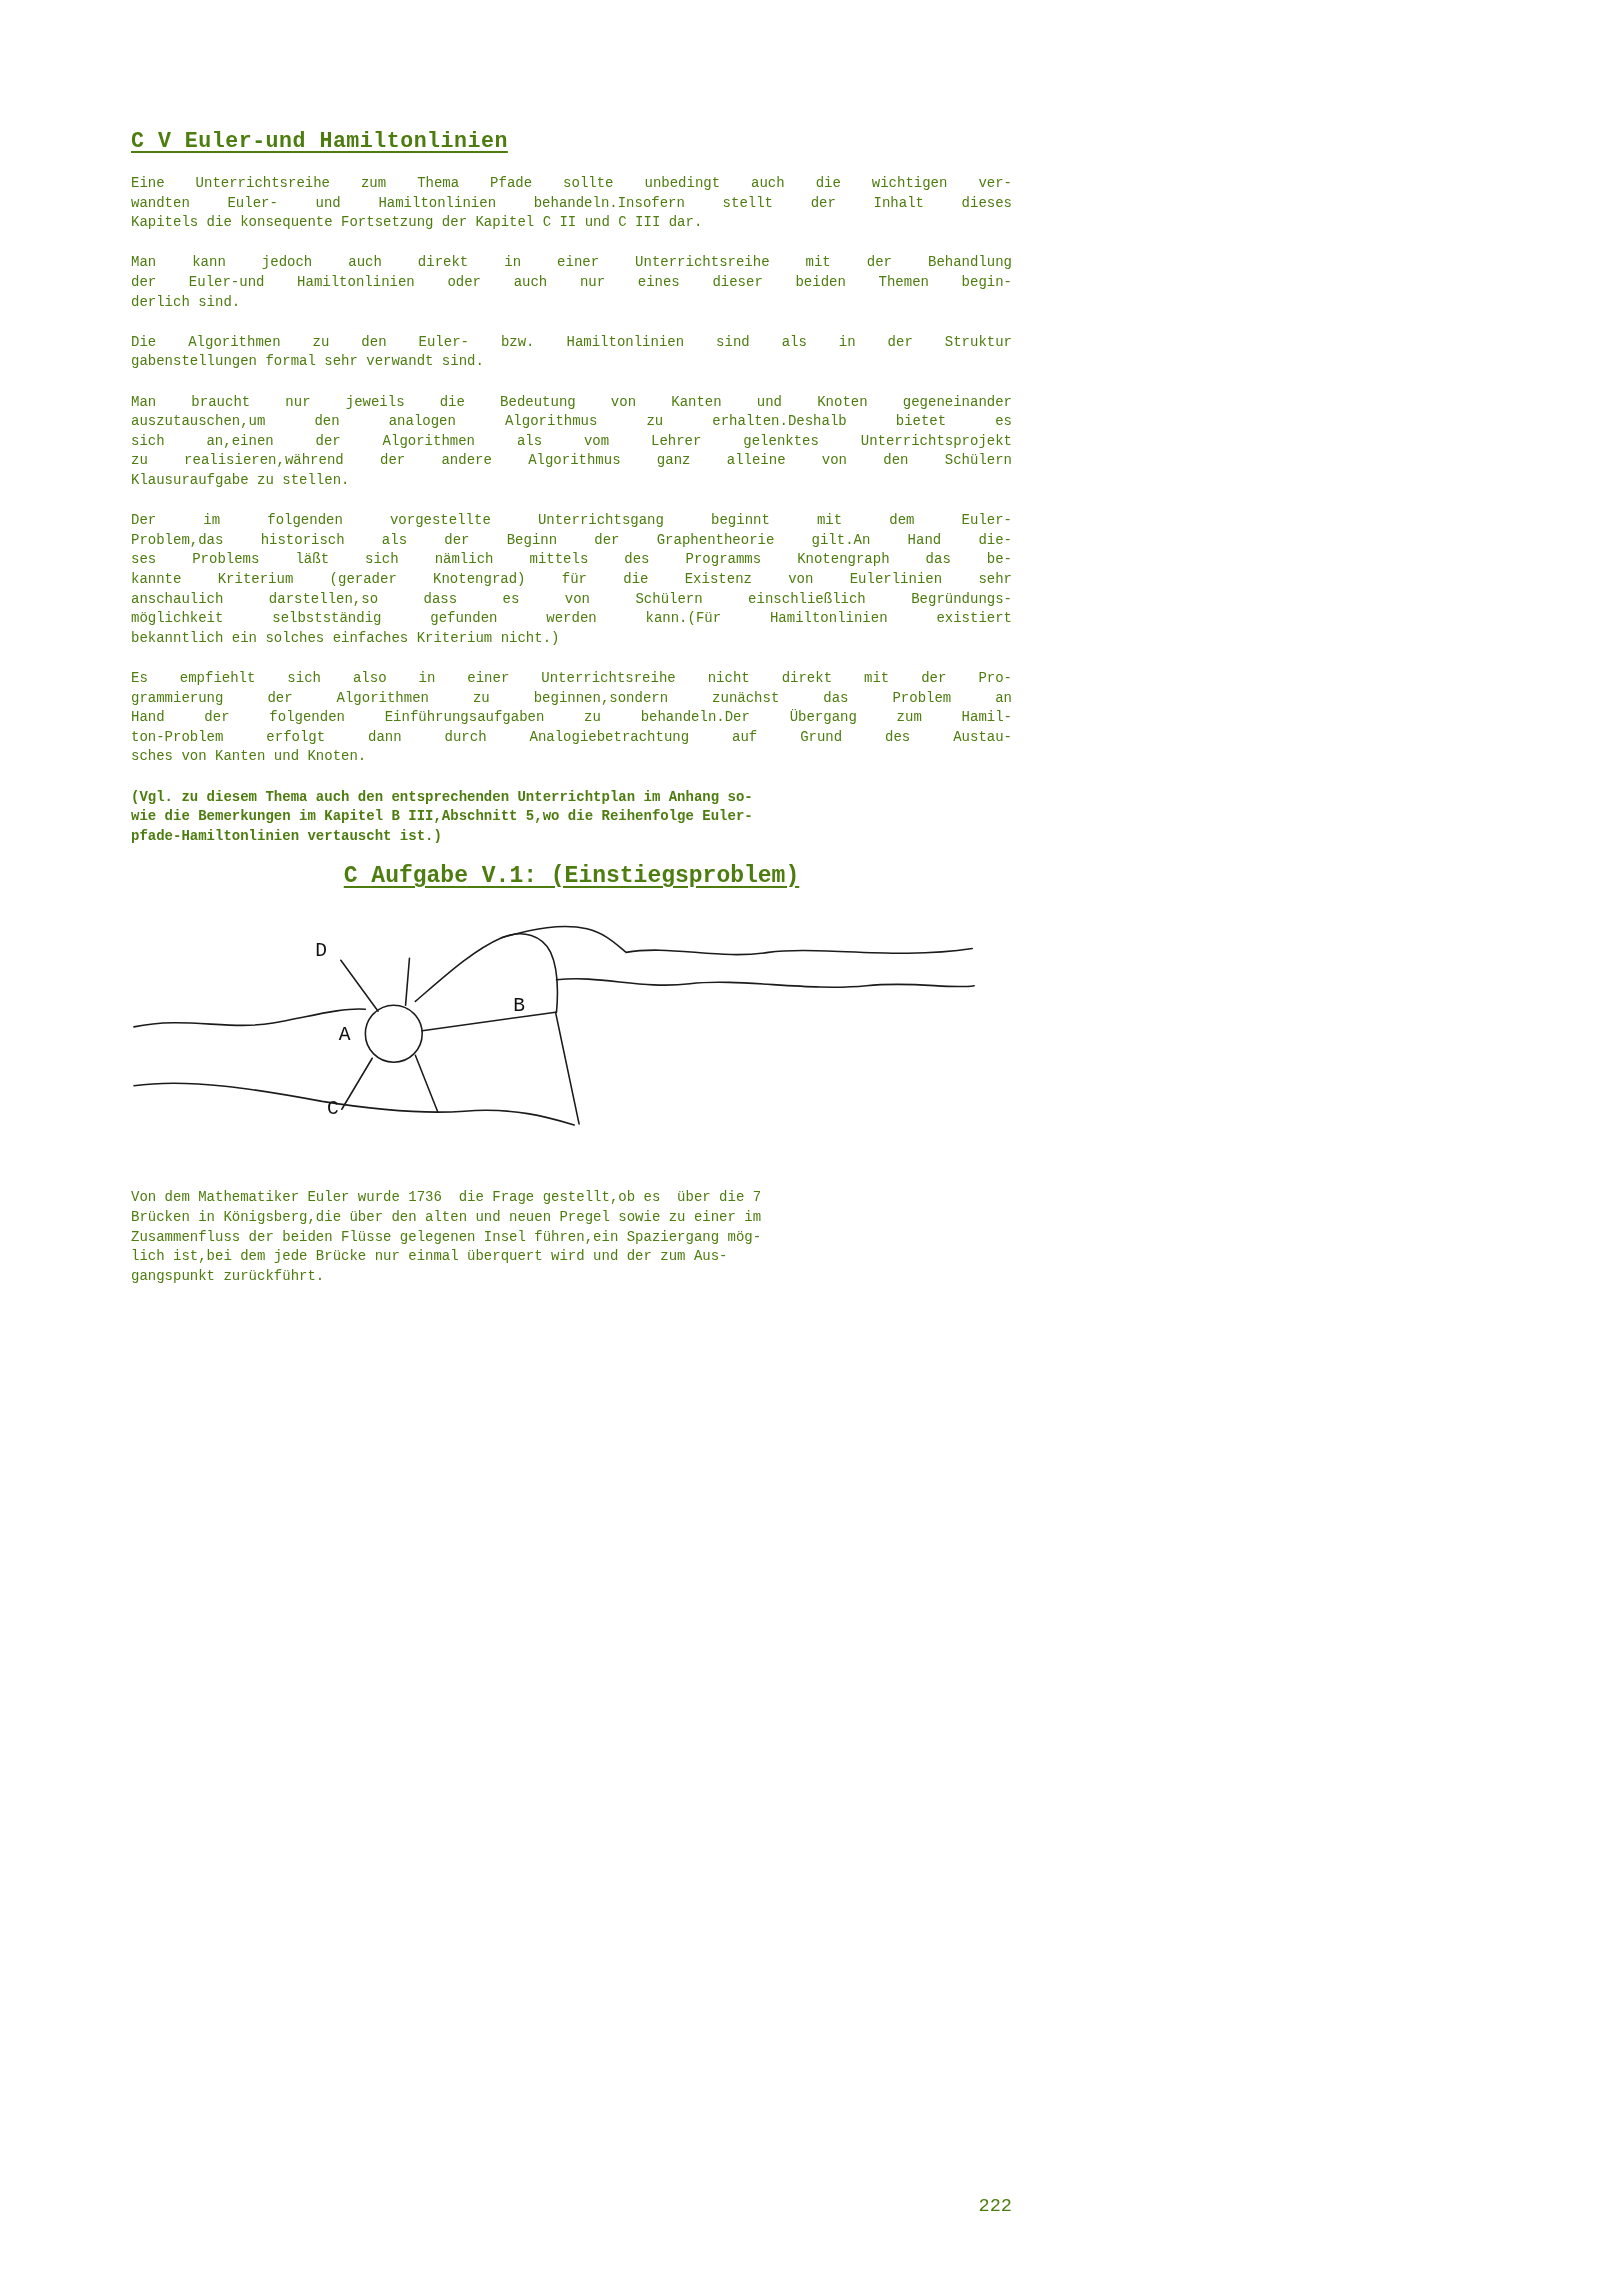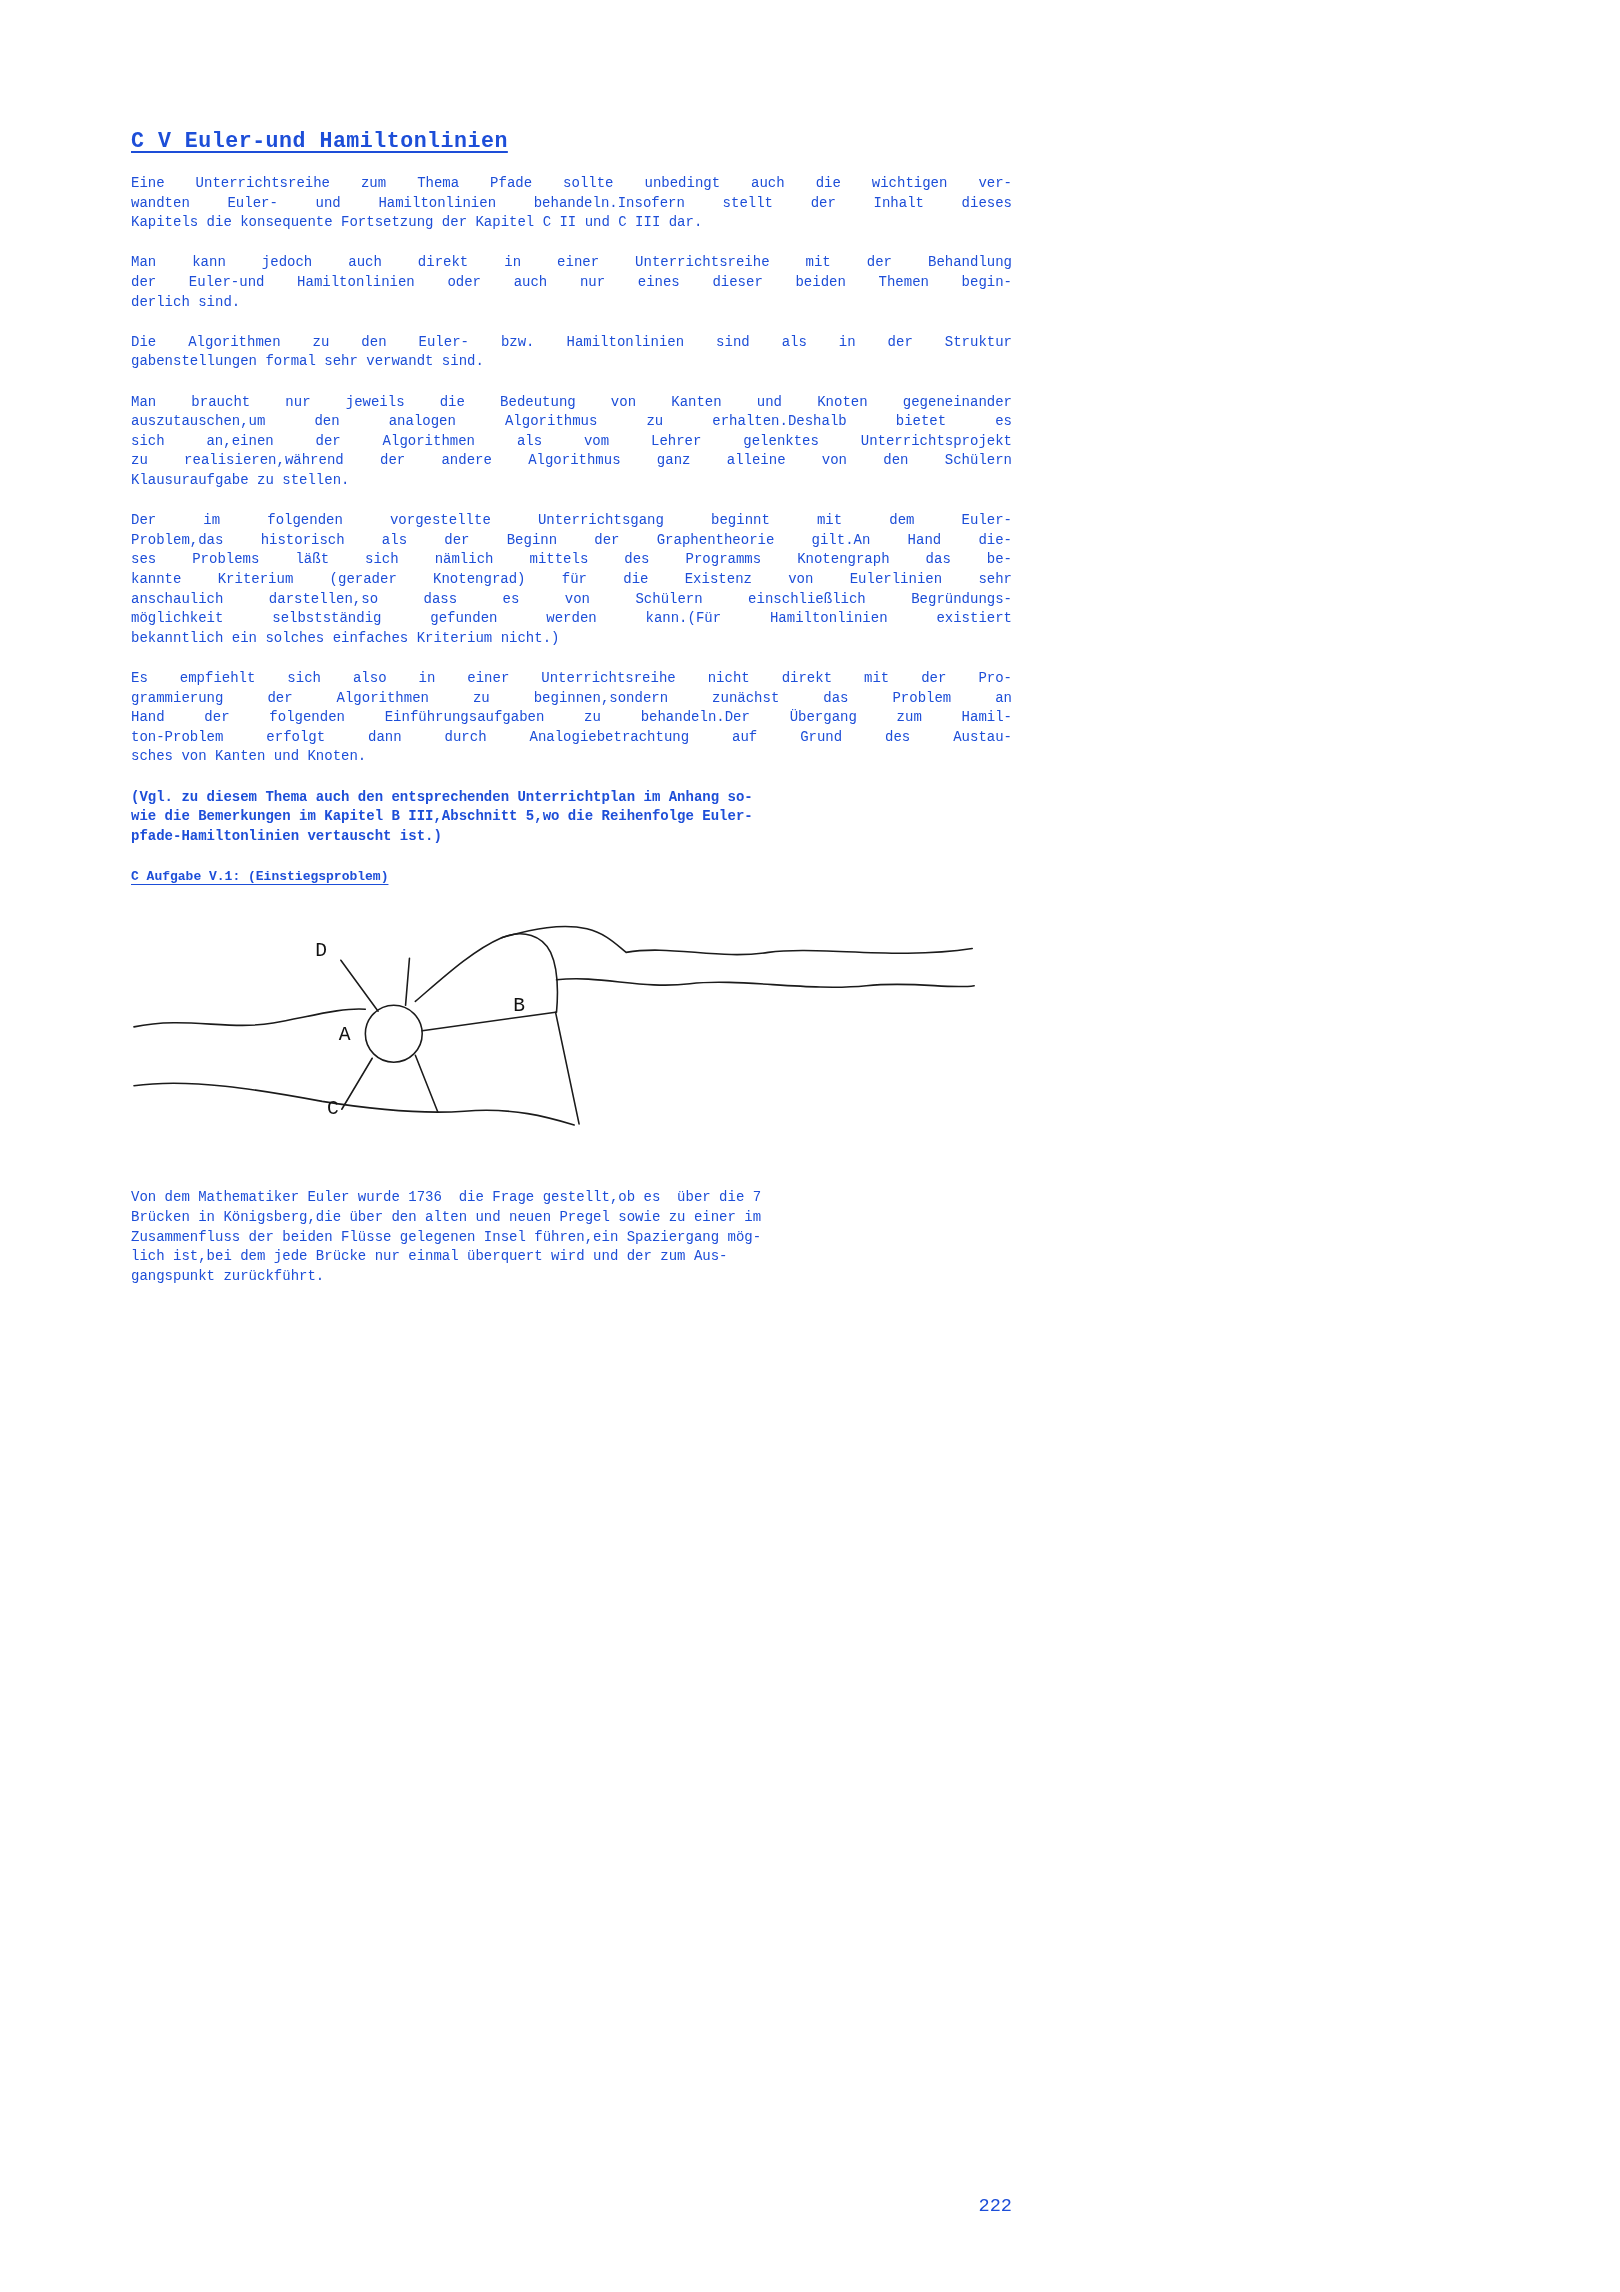--- a/index.html
+++ b/index.html
@@ -2,21 +2,21 @@
 <html><head>
 <meta charset="utf-8">
 <style>
   * { margin: 0; padding: 0; box-sizing: border-box; }
   html, body { background: #ffffff; }
   .page {
     position: relative;
     width: 1620px;
     height: 2293px;
     background: #ffffff;
-    color: #1d4ed8;
+    color: #4d7c0f;
     font-family: "Liberation Mono", "DejaVu Sans Mono", monospace;
     overflow: hidden;
   }
   .content {
     position: absolute;
     left: 131px;
     top: 130px;
     width: 881px;
   }
   .title {
@@ -32,26 +32,27 @@
     margin-top: 20.6px;
     font-size: 14px;
     line-height: 19.6px;
   }
   .just .line { text-align: justify; text-align-last: justify; }
   .just .line.last { text-align: justify; text-align-last: left; }
   .plain .line { white-space: pre; }
   .bold { font-weight: bold; }
   .subheading {
     margin-top: 20.6px;
-    font-size: 13px;
+    font-size: 23px;
     line-height: 19.6px;
     font-weight: bold;
     text-decoration: underline;
     text-underline-offset: 3.9px;
     white-space: pre;
+    text-align: center;
   }
   .figure { margin-top: 35px; }
   .figure svg { display: block; }
   .sketch {
     fill: none;
     stroke: #1b1b1b;
     stroke-width: 1.6;
     stroke-linecap: round;
     stroke-linejoin: round;
   }

